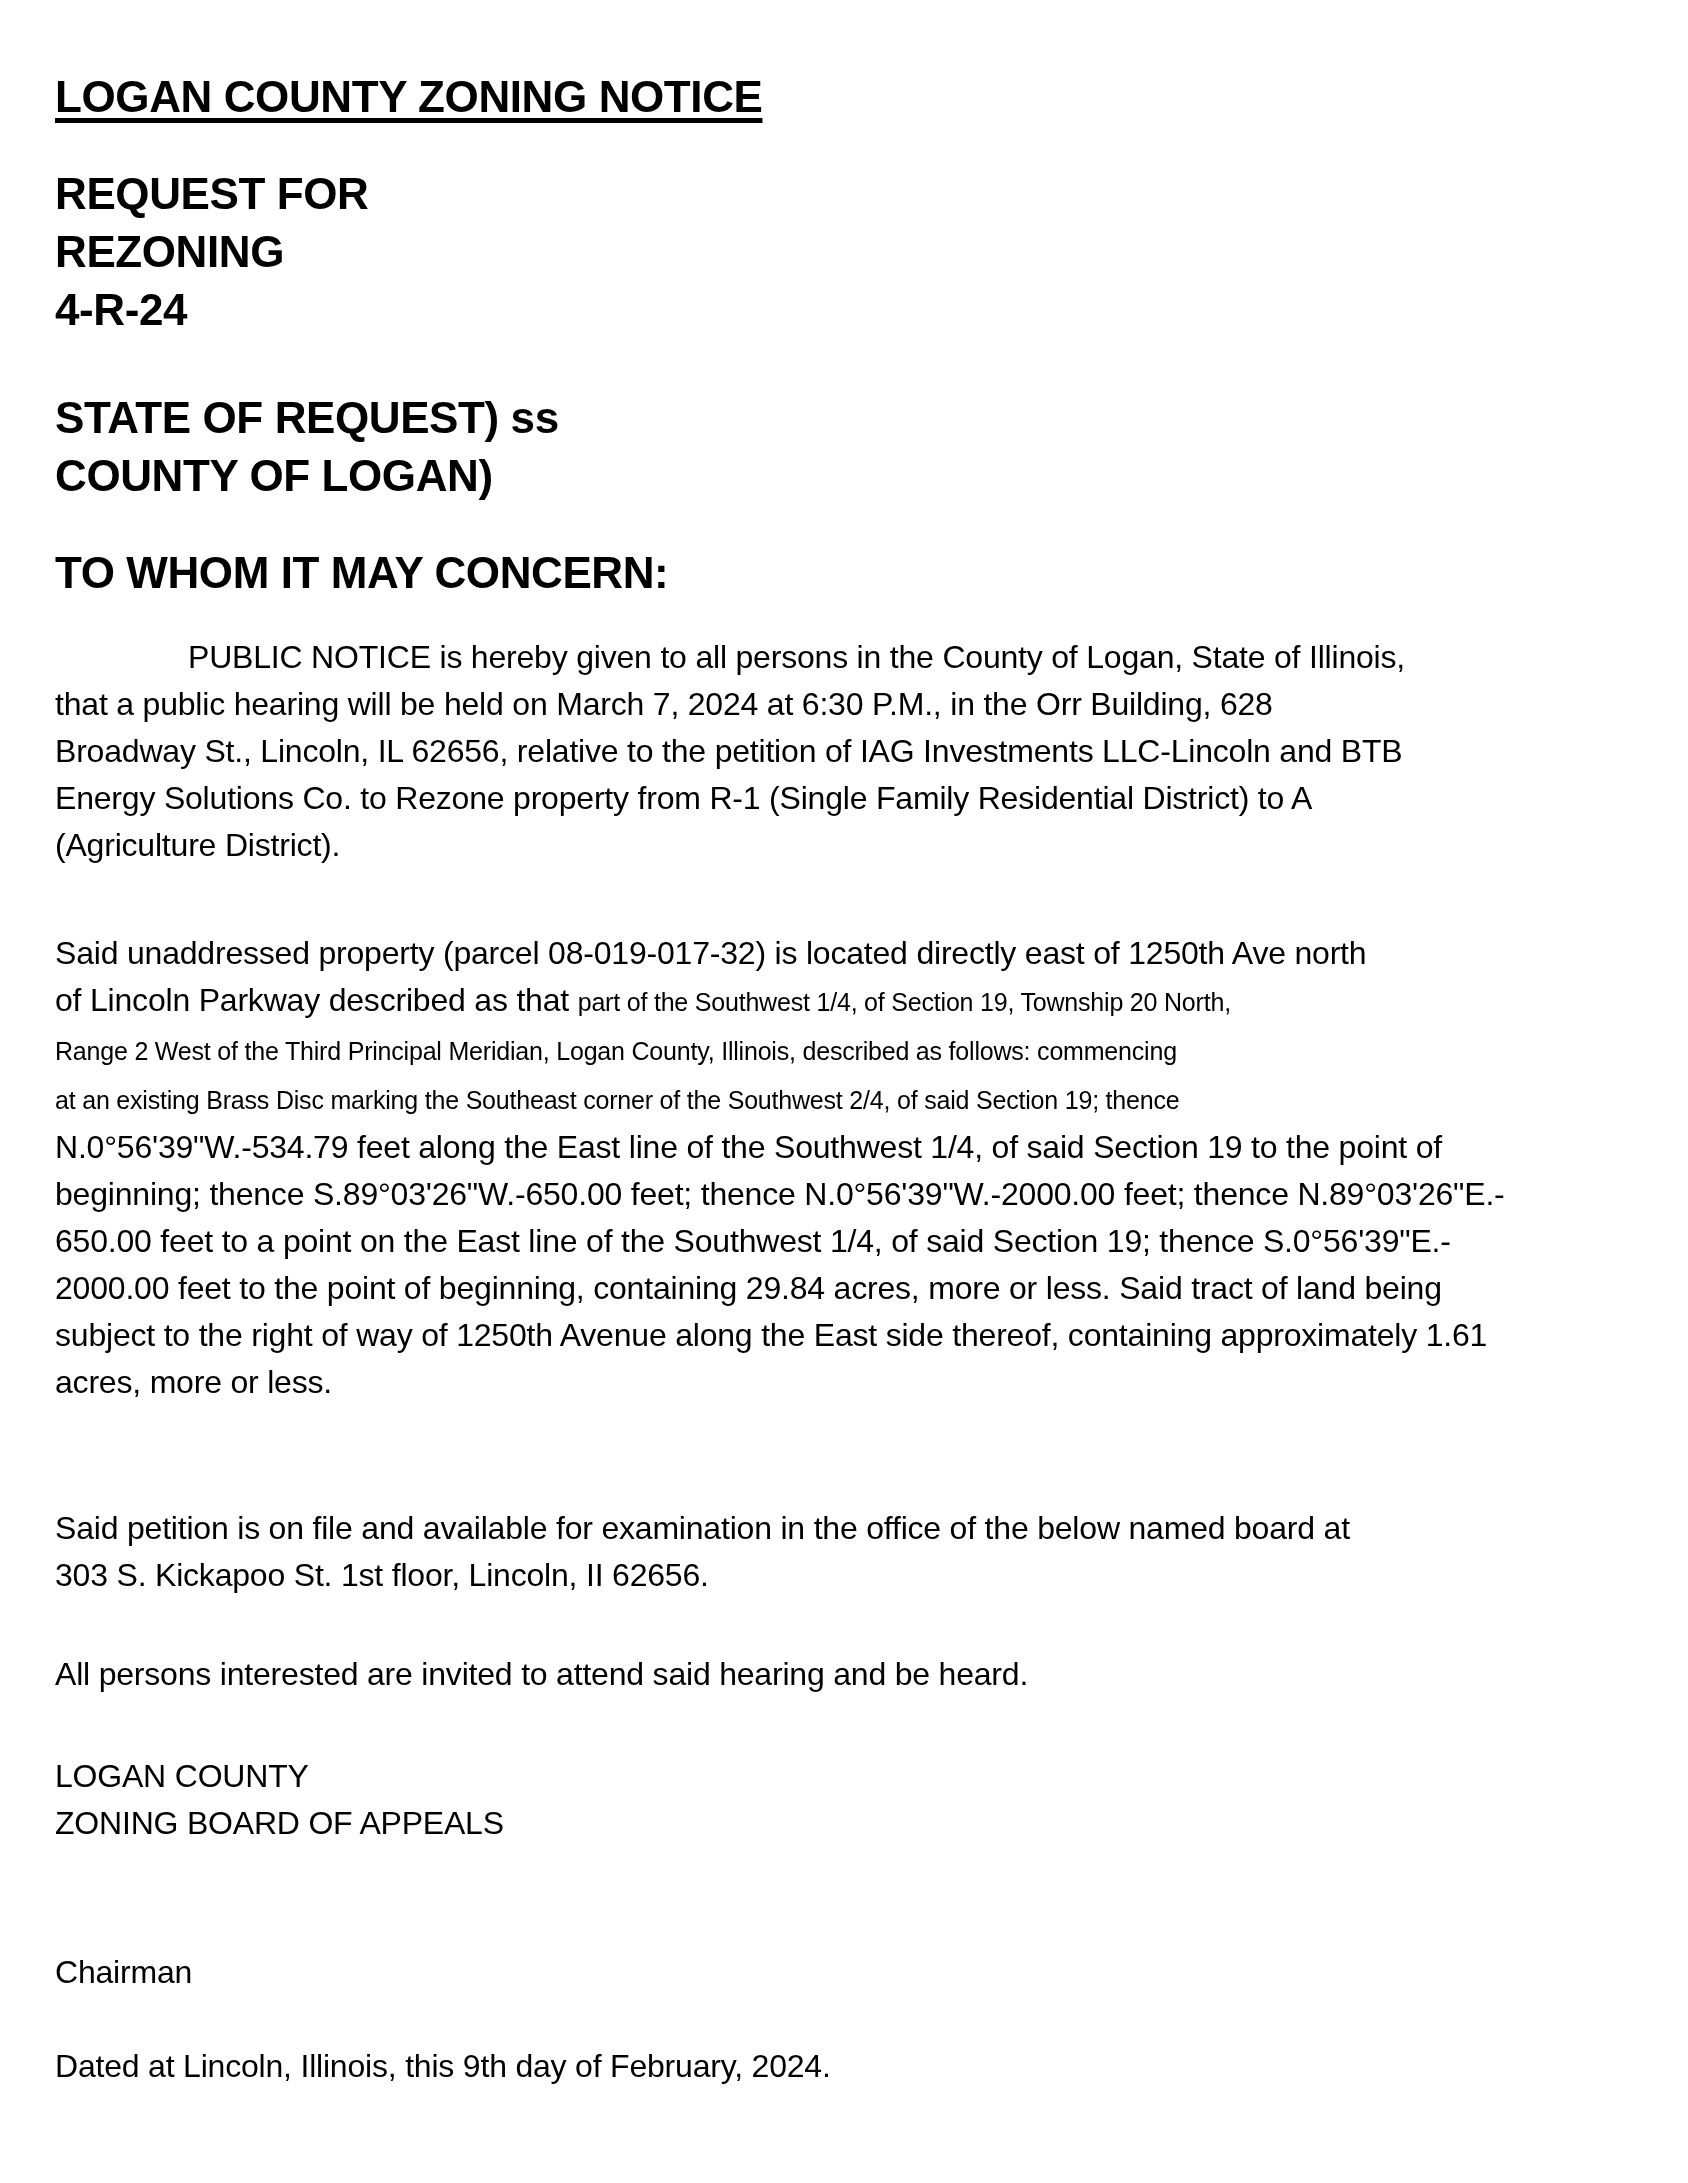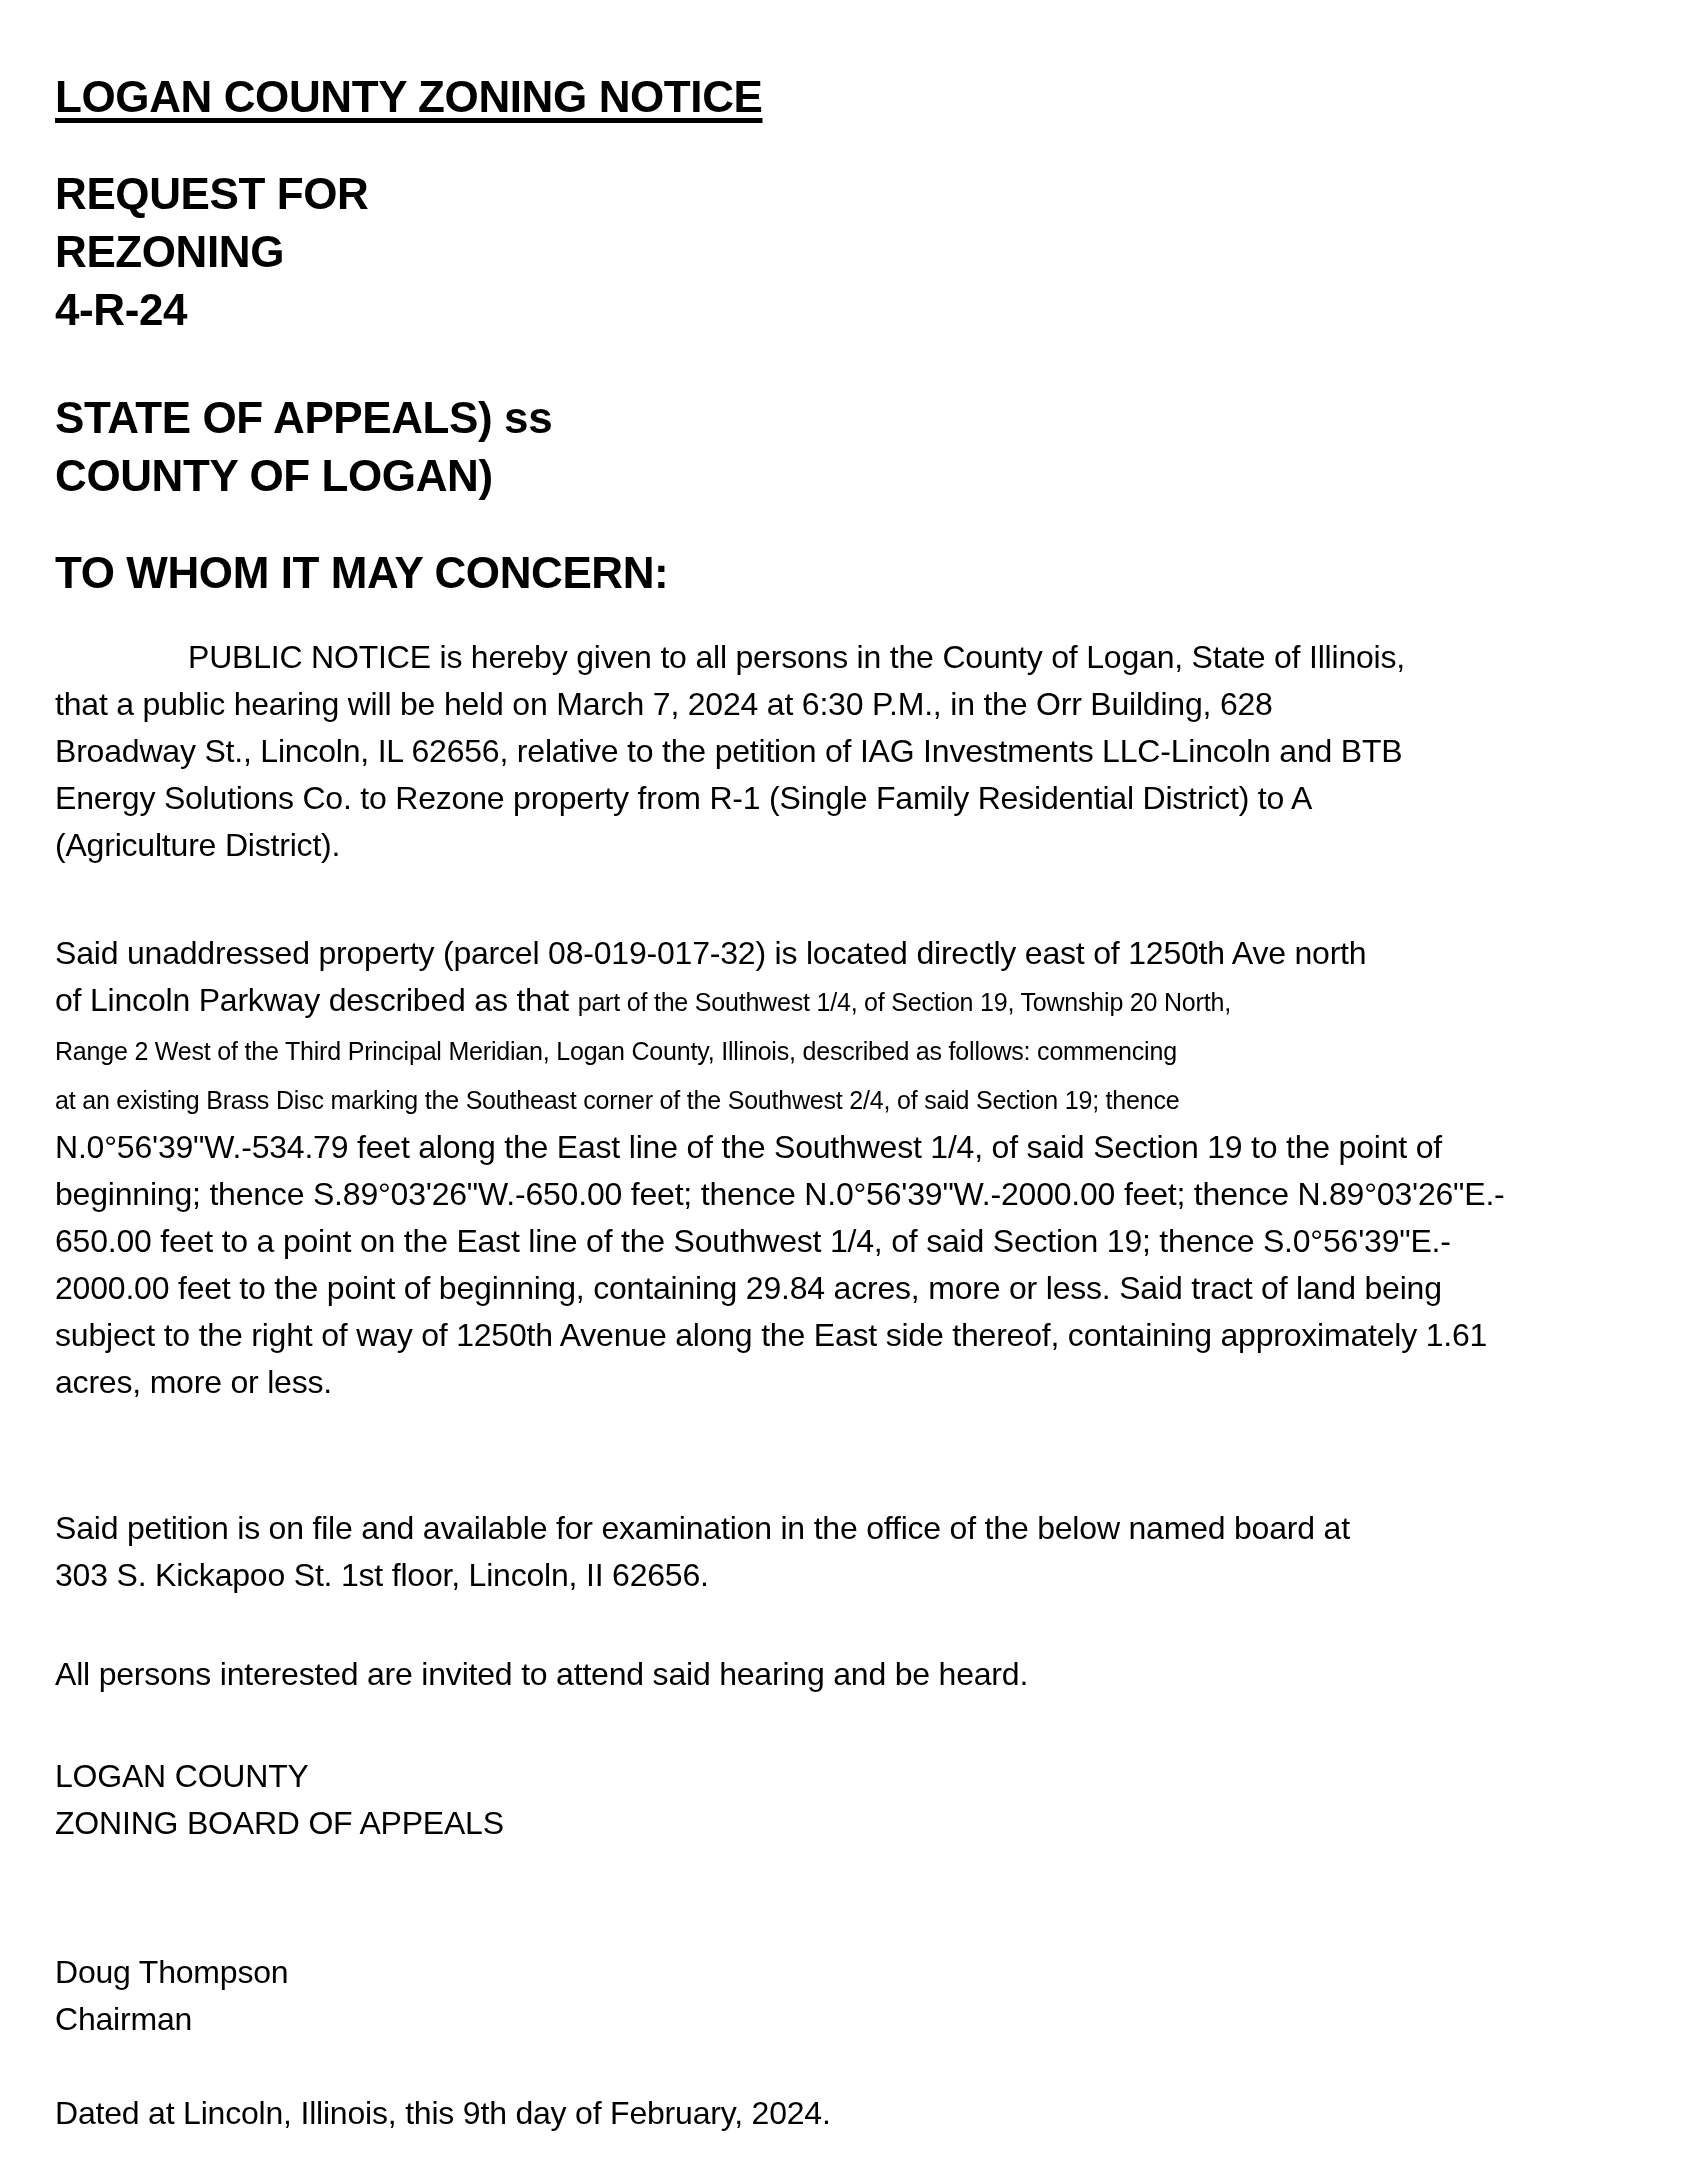--- a/index.html
+++ b/index.html
@@ -76,21 +76,21 @@
     <span class="title-line" data-name="page-title">LOGAN COUNTY ZONING NOTICE</span>
   </div>
 
   <div class="heading case-label" data-name="case-label-block">
     <div data-name="case-label-line-request">REQUEST FOR</div>
     <div data-name="case-label-line-rezoning">REZONING</div>
     <div data-name="case-number">4-R-24</div>
   </div>
 
   <div class="heading venue" data-name="venue-block">
-    <div data-name="venue-state-line">STATE OF APPEALS) ss</div>
+    <div data-name="venue-state-line">STATE OF REQUEST) ss</div>
     <div data-name="venue-county-line">COUNTY OF LOGAN)</div>
   </div>
 
   <div class="heading salutation-block" data-name="salutation-block">
     <span data-name="salutation">TO WHOM IT MAY CONCERN:</span>
   </div>
 
   <div data-name="document-body">
       <div class="para" data-name="public-notice-paragraph">
         <div class="line indent" data-name="text-line"><span class="bold" data-name="text-segment">PUBLIC NOTICE</span><span data-name="text-segment"> is hereby given to all persons in the County of Logan, State of Illinois,</span></div>
@@ -116,21 +116,20 @@
         <div class="line" data-name="text-line"><span data-name="text-segment">303 S. Kickapoo St. 1st floor, Lincoln, II 62656.</span></div>
       </div>
       <div class="para" data-name="invitation-paragraph">
         <div class="line" data-name="text-line"><span data-name="text-segment">All persons interested are invited to attend said hearing and be heard.</span></div>
       </div>
       <div class="para" data-name="board-name-block">
         <div class="line" data-name="text-line"><span data-name="text-segment">LOGAN COUNTY</span></div>
         <div class="line" data-name="text-line"><span data-name="text-segment">ZONING BOARD OF APPEALS</span></div>
       </div>
       <div class="para" data-name="signature-block">
-        <div class="line" data-name="text-line"><span data-name="text-segment">Doug Thompson</span></div>
         <div class="line" data-name="text-line"><span data-name="text-segment">Chairman</span></div>
       </div>
       <div class="para" data-name="dated-line">
         <div class="line" data-name="text-line"><span data-name="text-segment">Dated at Lincoln, Illinois, this 9th day of February, 2024.</span></div>
       </div>
     </div>
 
 </div>
 
 

